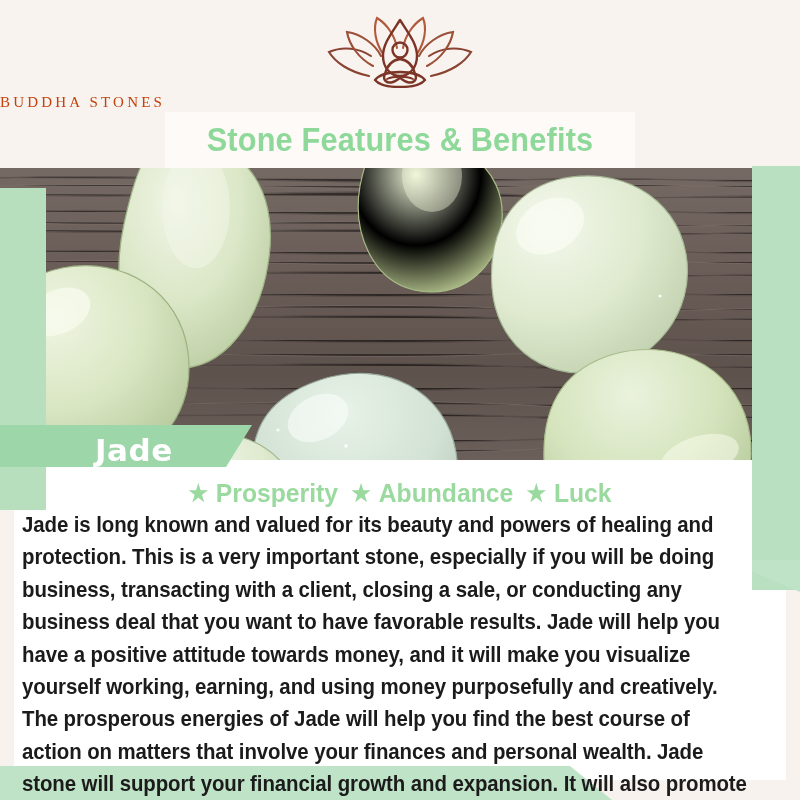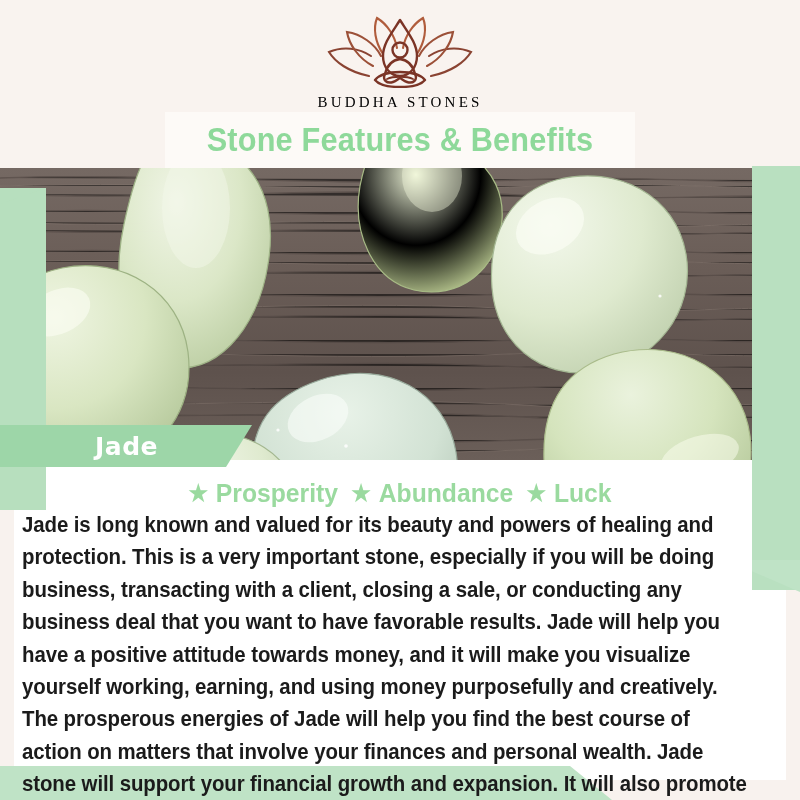--- a/index.html
+++ b/index.html
@@ -28,22 +28,22 @@
     left: 0; top: 14px;
     width: 800px;
     text-align: center;
   }
   .logo-mark { display: block; margin: 0 auto; }
   .logo-text {
     margin-top: 2px;
     font-family: "Liberation Serif", serif;
     font-size: 15px;
     letter-spacing: 3.2px;
-    color: #000000;
-    text-align: center;
+    color: #c2410c;
+    text-align: left;
     font-weight: 400;
   }
 
   
   .title-panel {
     position: absolute;
     left: 165px; top: 112px;
     width: 470px; height: 56px;
     background: #fdfaf7;
     z-index: 6;
@@ -121,21 +121,21 @@
     width: 252px; height: 42px;
     background: #9dd6a8;
     clip-path: polygon(0 0, 252px 0, 226px 100%, 0 100%);
     z-index: 5;
   }
   .jade-label {
     position: absolute;
     left: 95px; top: 432px;
     font-family: "DejaVu Sans", sans-serif;
     font-weight: bold;
-    font-size: 25px;
+    font-size: 31px;
     color: #ffffff;
     letter-spacing: 0.5px;
     z-index: 6;
   }
 
   
   .body-card {
     position: absolute;
     left: 14px; top: 460px;
     width: 772px; height: 320px;

